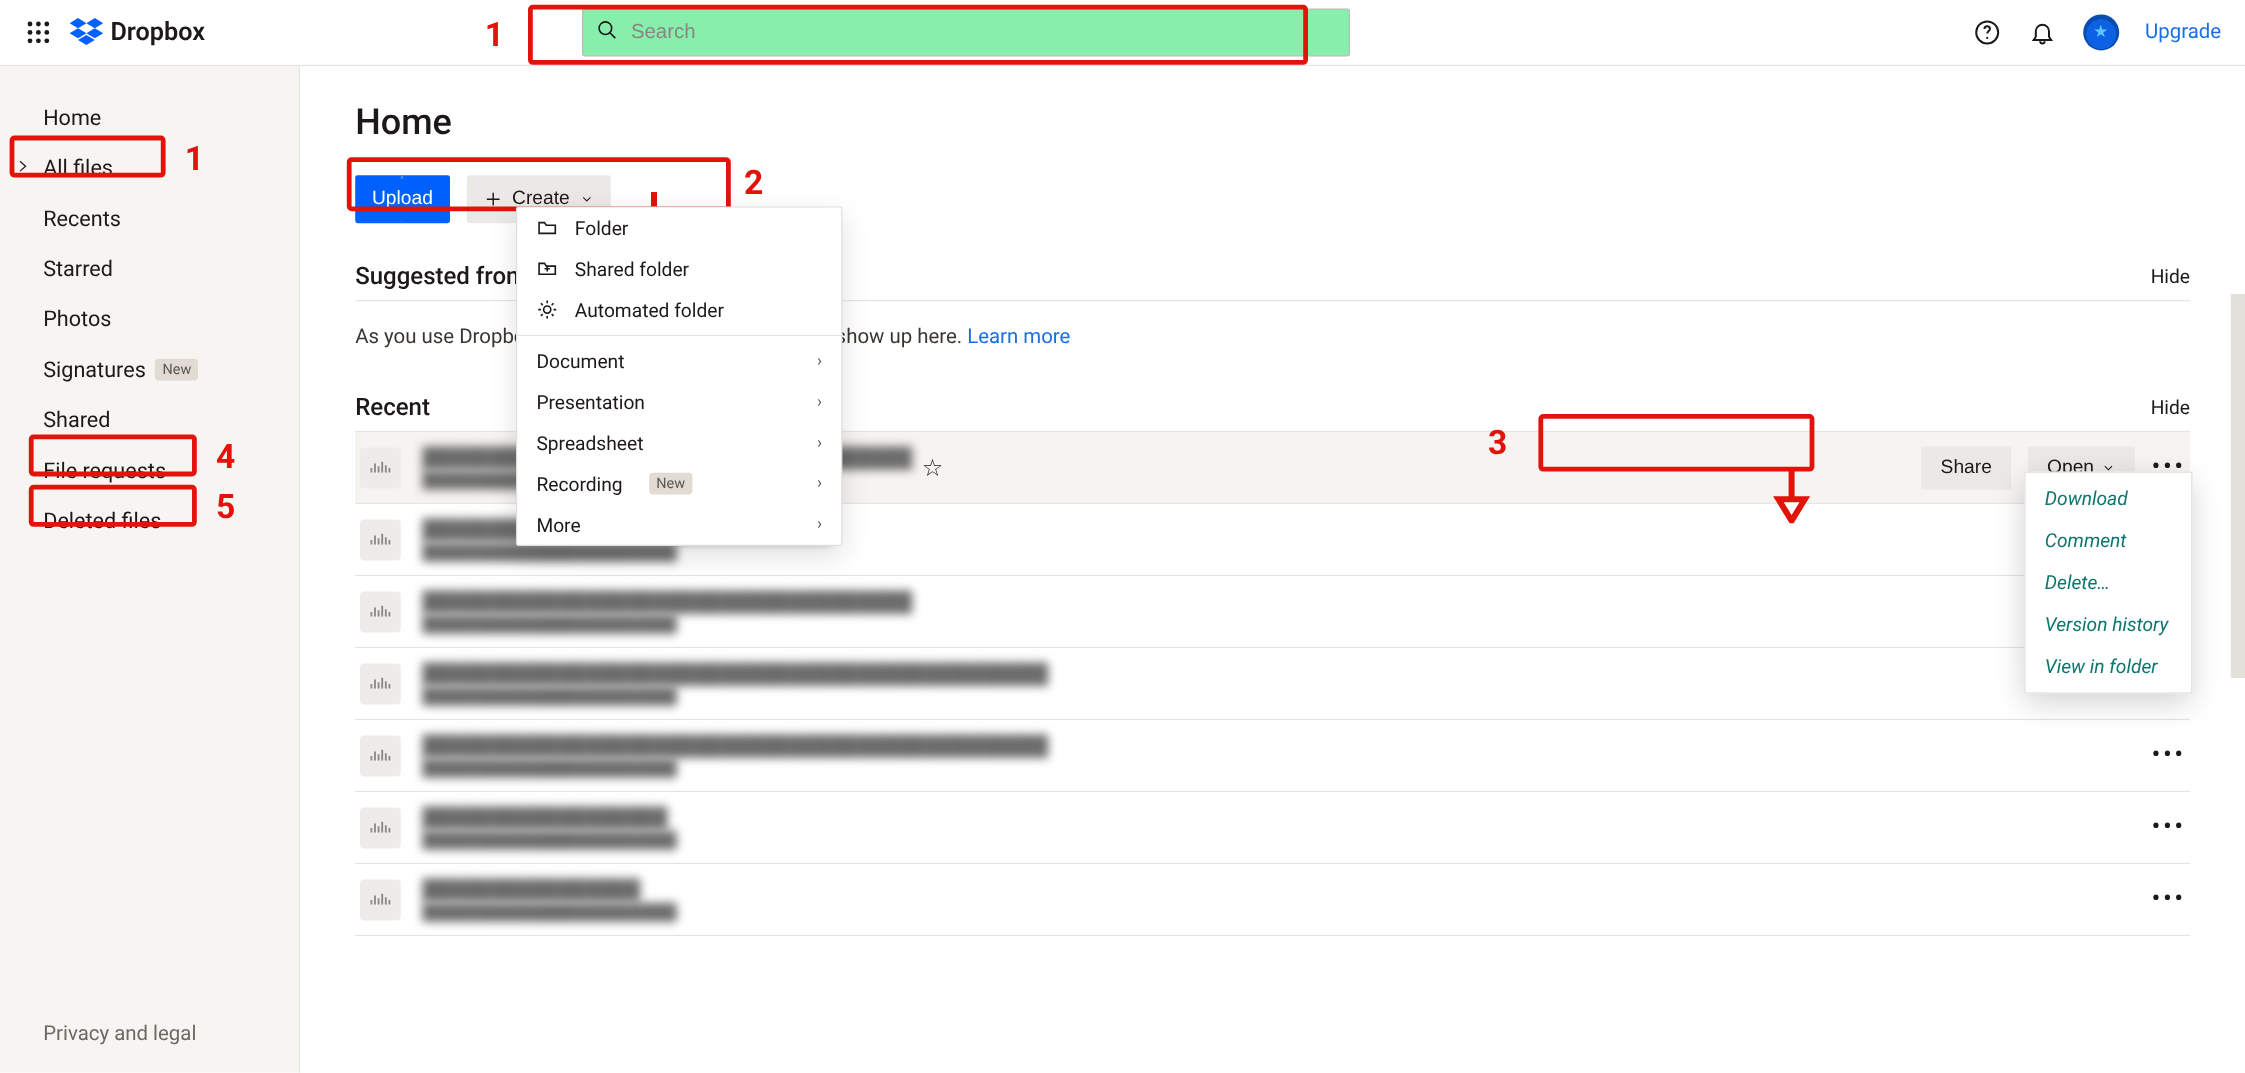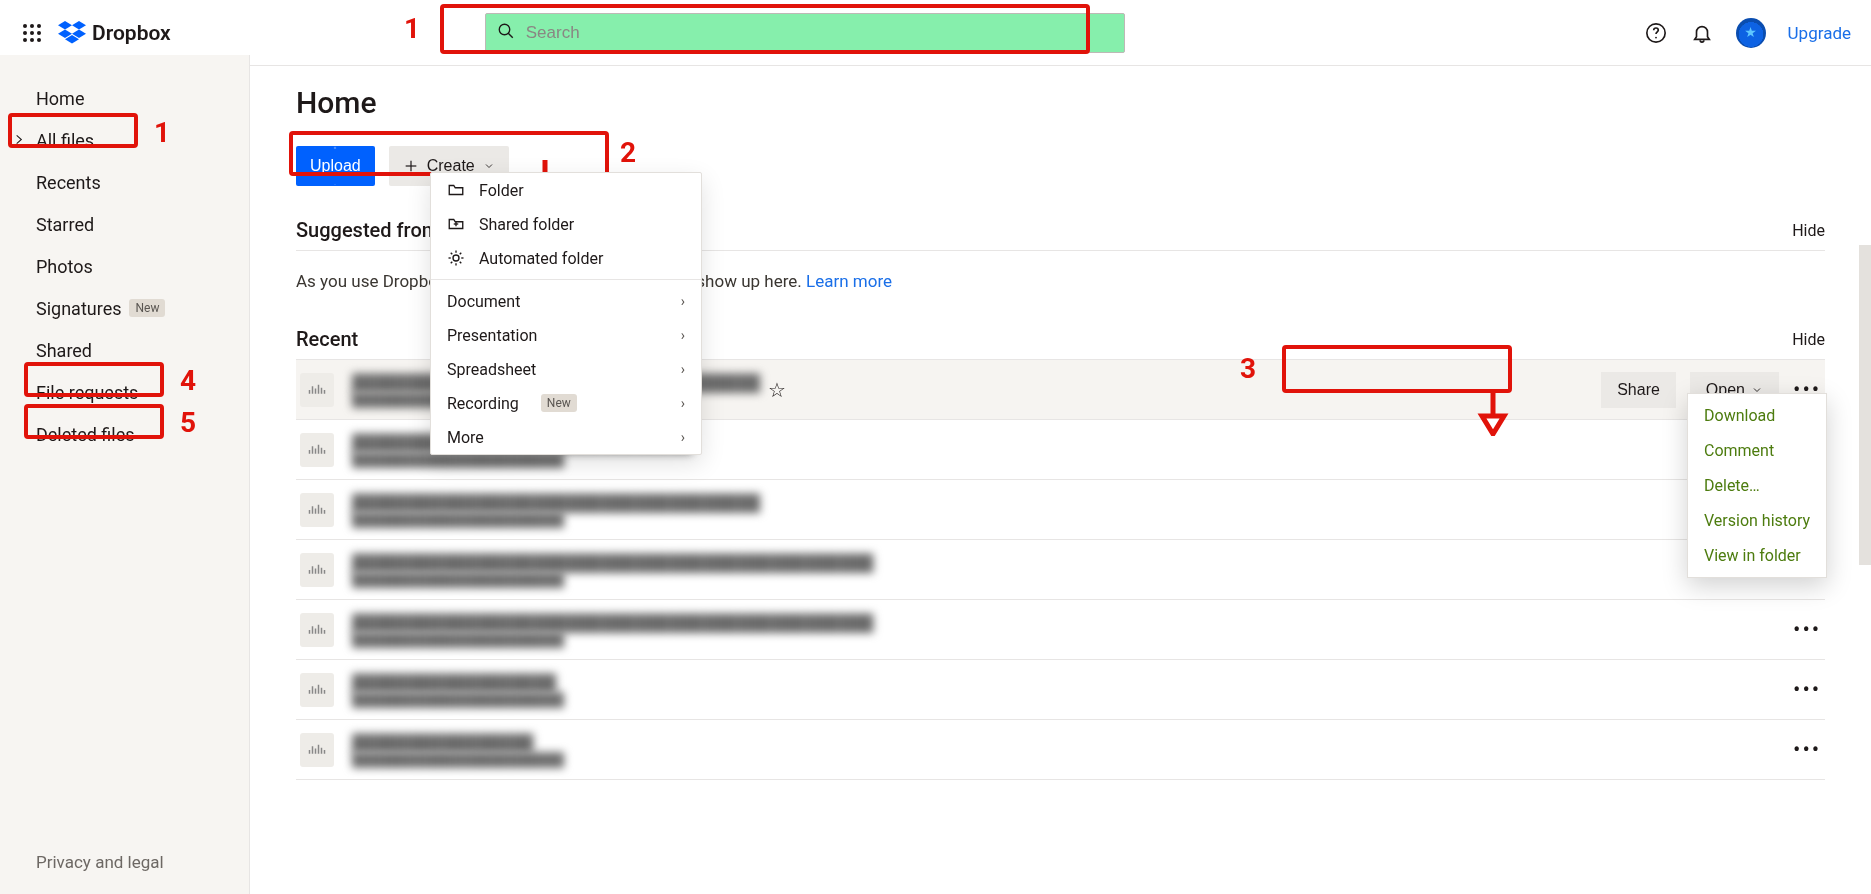--- a/index.html
+++ b/index.html
@@ -10,21 +10,21 @@
     background: #fff;
     width: 1871px;
     height: 894px;
     overflow: hidden;
     position: relative;
   }
   
   .topbar {
     display: flex;
     align-items: center;
-    height: 66px;
+    height: 55px;
     border-bottom: 1px solid #e7e5e4;
     padding: 0 20px;
     gap: 14px;
   }
   .topbar .apps-grid svg { display:block; }
   .logo { display:flex; align-items:center; gap:6px; font-weight:600; font-size:21px; color:#1e1919; }
   .logo svg { display:block; }
   .search-wrap {
     flex:0 0 auto;
     margin-left: 300px;
@@ -145,21 +145,21 @@
   .ctx-menu {
     position:absolute;
     right: 44px; top: 393px;
     width:140px;
     background:#fff;
     border:1px solid #e2dfdb;
     box-shadow:0 8px 24px rgba(0,0,0,.18);
     z-index:45;
     padding:4px 0;
   }
-  .ctx-item { padding:8px 16px; font-size:16px; cursor:pointer; color:#4d7c0f; white-space:nowrap;}
+  .ctx-item { padding:8px 16px; font-size:16px; cursor:pointer; color:#0f766e; white-space:nowrap;font-style:italic;}
   
   .vscroll {
     position:absolute; right:0; top:190px; width:12px; height:320px;
     background:#e4e1dd;
   }
   
   .stroke { stroke:#1e1919; stroke-width:1.8; fill:none; }
 </style>
 </head>
 <body>

